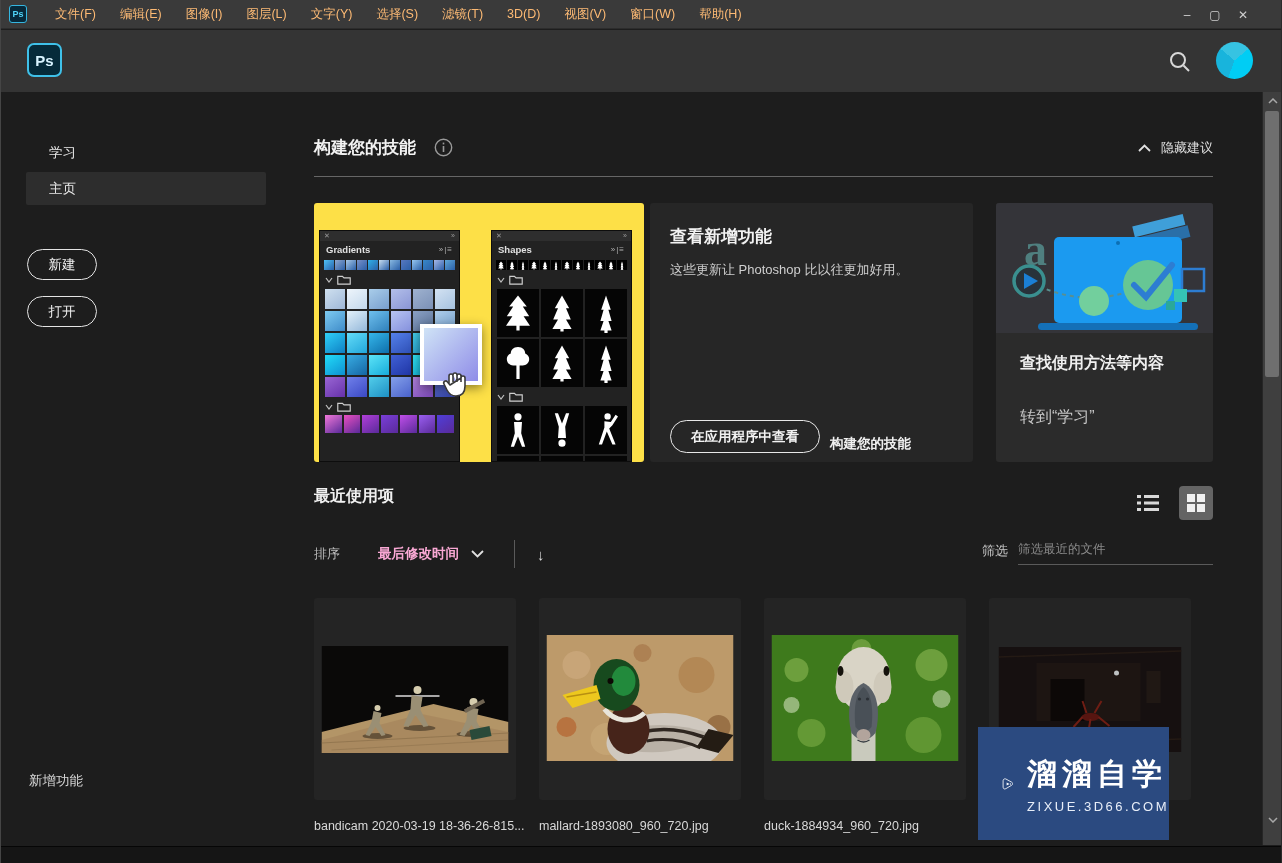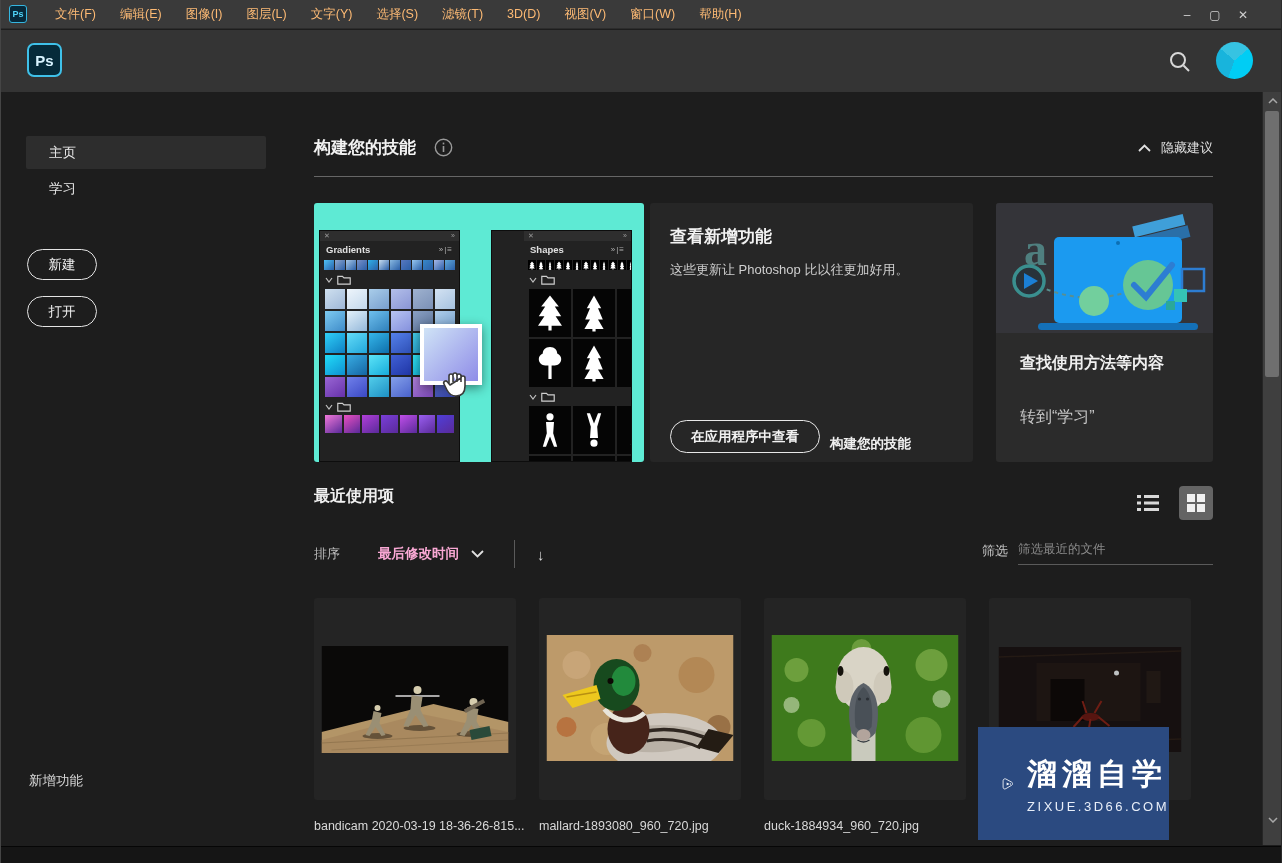--- a/index.html
+++ b/index.html
@@ -46,23 +46,23 @@
   .skills-header { position:absolute; left:0; top:44px; width:100%; height:24px; }
   .skills-title { font-size:17px; font-weight:bold; color:#f2f2f2; display:inline-block; }
   .info-icon { display:inline-block; vertical-align:-4px; margin-left:14px; }
   .hide-link { position:absolute; right:0; top:3px; font-size:13px; color:#e0e0e0; display:flex; align-items:center; gap:10px; }
   .divider { position:absolute; left:0; top:84px; width:100%; border-top:1px solid #666; }
 
   .cards-row { position:absolute; left:0; top:111px; width:100%; height:259px; }
   .card { position:absolute; top:0; height:259px; border-radius:3px; overflow:hidden; }
 
   
-  .imgcard { left:0; width:330px; background:#5eead4; }
+  .imgcard { left:0; width:330px; background:#fde047; }
   .panel { position:absolute; top:27px; width:141px; height:232px; background:#222; border:1px solid #0d0d0d; overflow:hidden; }
-  .panel.gpanel { left:5px; } .panel.spanel { left:177px;padding-left:32px; }
+  .panel.gpanel { left:5px; } .panel.spanel { left:177px; }
   .panel-topstrip { height:10px; background:#2e2e2e; color:#9a9a9a; font-size:7px; line-height:9px;
                     display:flex; justify-content:space-between; padding:0 4px; }
   .panel-titlerow { height:17px; display:flex; align-items:center; justify-content:space-between; padding:0 6px; }
   .panel-title { font-size:9.5px; font-weight:bold; color:#e0e0e0; }
   .panel-ticons { font-size:8px; color:#b0b0b0; letter-spacing:1px; }
   .mini-strip { display:flex; gap:1px; padding:2px 4px; }
   .mini-tile { width:10px; height:10px; }
   .mini-tile.shape { background:#000; display:flex; align-items:center; justify-content:center; }
   .folder-row { height:15px; display:flex; align-items:center; gap:4px; padding:0 5px; color:#c0c0c0; }
   .g-grid { display:grid; grid-template-columns:repeat(6,20px); gap:2px; padding:2px 5px; }
@@ -162,22 +162,22 @@
       <svg width="26" height="26" viewBox="0 0 26 26">
           <circle cx="11" cy="11" r="7" fill="none" stroke="#d8d8d8" stroke-width="2"></circle>
           <line x1="16.5" y1="16.5" x2="22" y2="22" stroke="#d8d8d8" stroke-width="2"></line>
         </svg>
     </div>
     <div class="avatar"></div>
   </div>
 
   <div class="sidebar">
     <div class="side-nav">
+        <div class="side-item">学习</div>
         <div class="side-item active">主页</div>
-        <div class="side-item">学习</div>
       </div>
     <button class="pill-btn btn-new">新建</button>
     <button class="pill-btn btn-open">打开</button>
     <div class="whats-new">新增功能</div>
   </div>
 
   <div class="main">
 
     <div class="skills-header">
       <span class="skills-title">构建您的技能</span>

